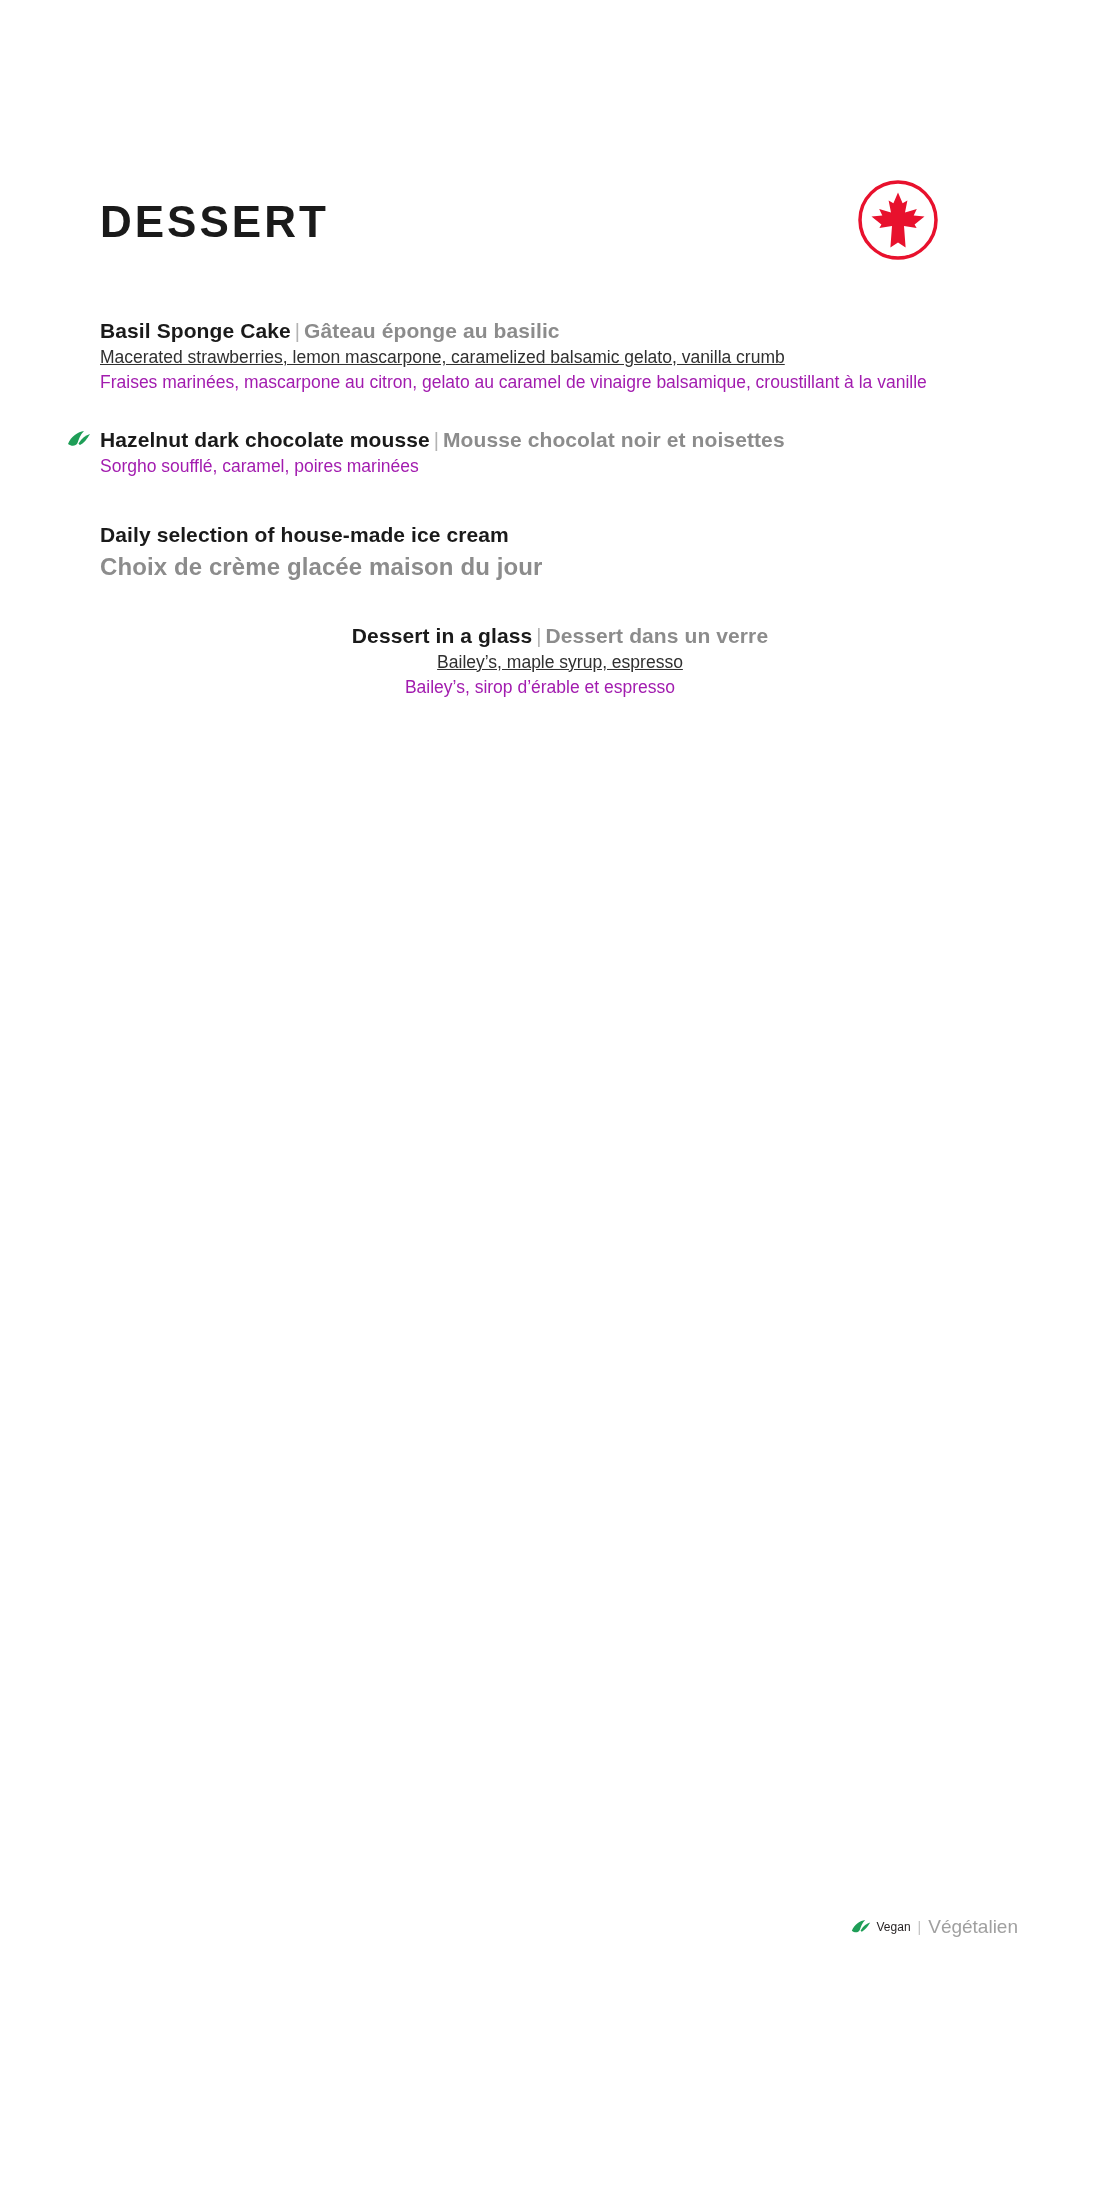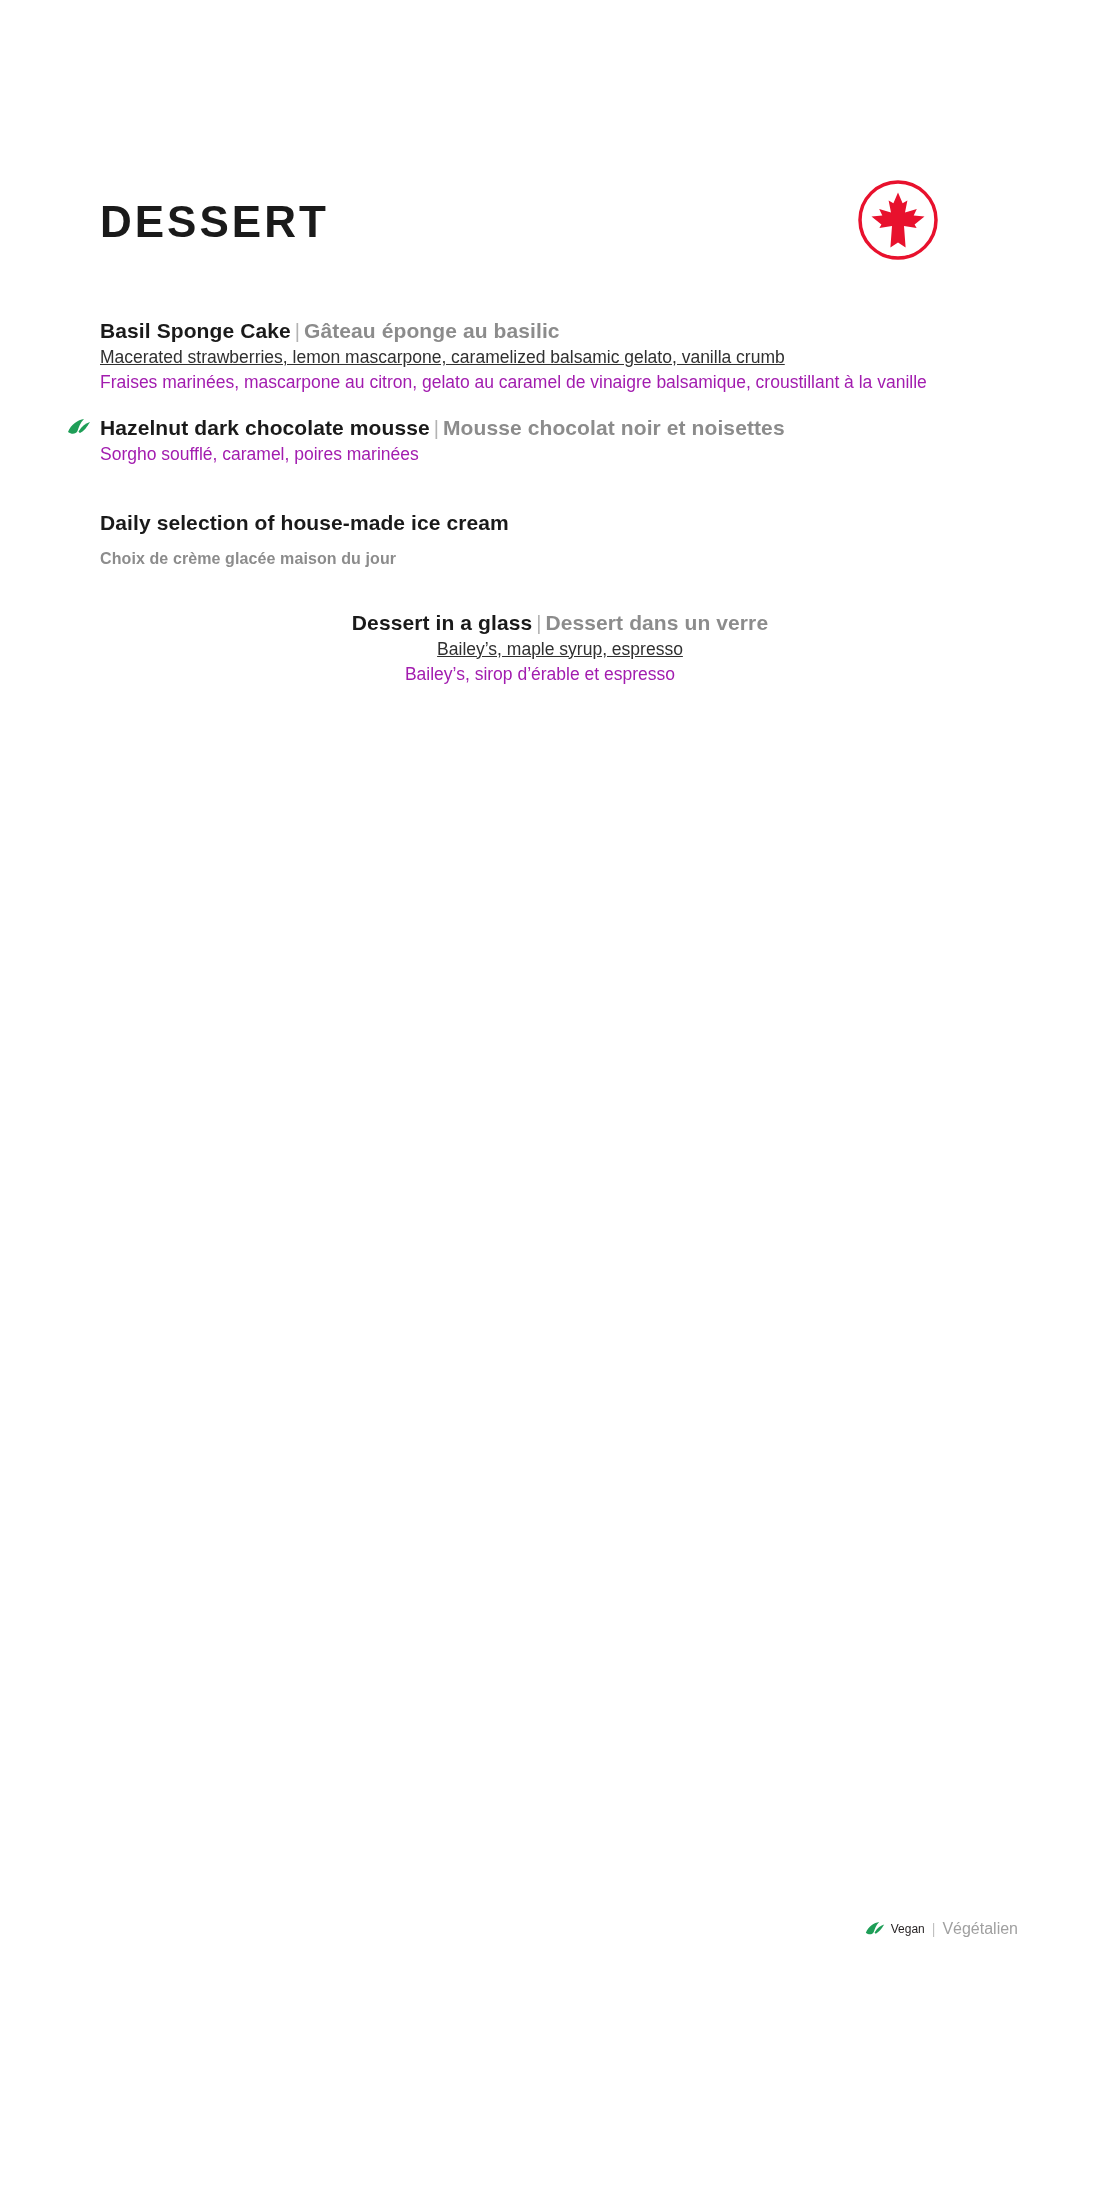--- a/index.html
+++ b/index.html
@@ -96,36 +96,36 @@
     text-decoration: underline;
   }
   .desc-fr {
     font-size: 17.5px;
     color: #a21caf;
     line-height: 1.35;
     margin-top: 1px;
     max-width: 880px;
   }
   .name-fr-only {
-    font-size: 16px;
+    font-size: 24px;
     font-weight: bold;
     color: #8c8c8c;
-    margin-top: 13px;
+    margin-top: 4px;
     letter-spacing: 0.1px;
   }
   .vegan-marker {
     position: absolute;
     left: -33px;
     top: 3px;
     width: 24px;
     height: 20px;
   }
 
   
-  .item-0 { margin-bottom: 20px; }
+  .item-0 { margin-bottom: 32px; }
   .item-1 { margin-bottom: 44px; }
   .item-2 { margin-bottom: 42px; }
   .item-3 { margin-bottom: 0; text-align: center; }
 
   
   .legend {
     position: absolute;
     right: 82px;
     bottom: 262px;
     display: flex;
@@ -143,21 +143,21 @@
     font-weight: normal;
     font-size: 12px;
   }
   .legend-sep {
     color: #c0c0c0;
     font-size: 14px;
     padding: 0 1px;
   }
   .legend-fr {
     color: #a0a0a0;
-    font-size: 16px;
+    font-size: 19px;
   }
 </style>
 </head>
 <body>
 
 <div class="page">
   <div class="content">
 
     <div class="header">
       <h1 class="menu-title">DESSERT</h1>

